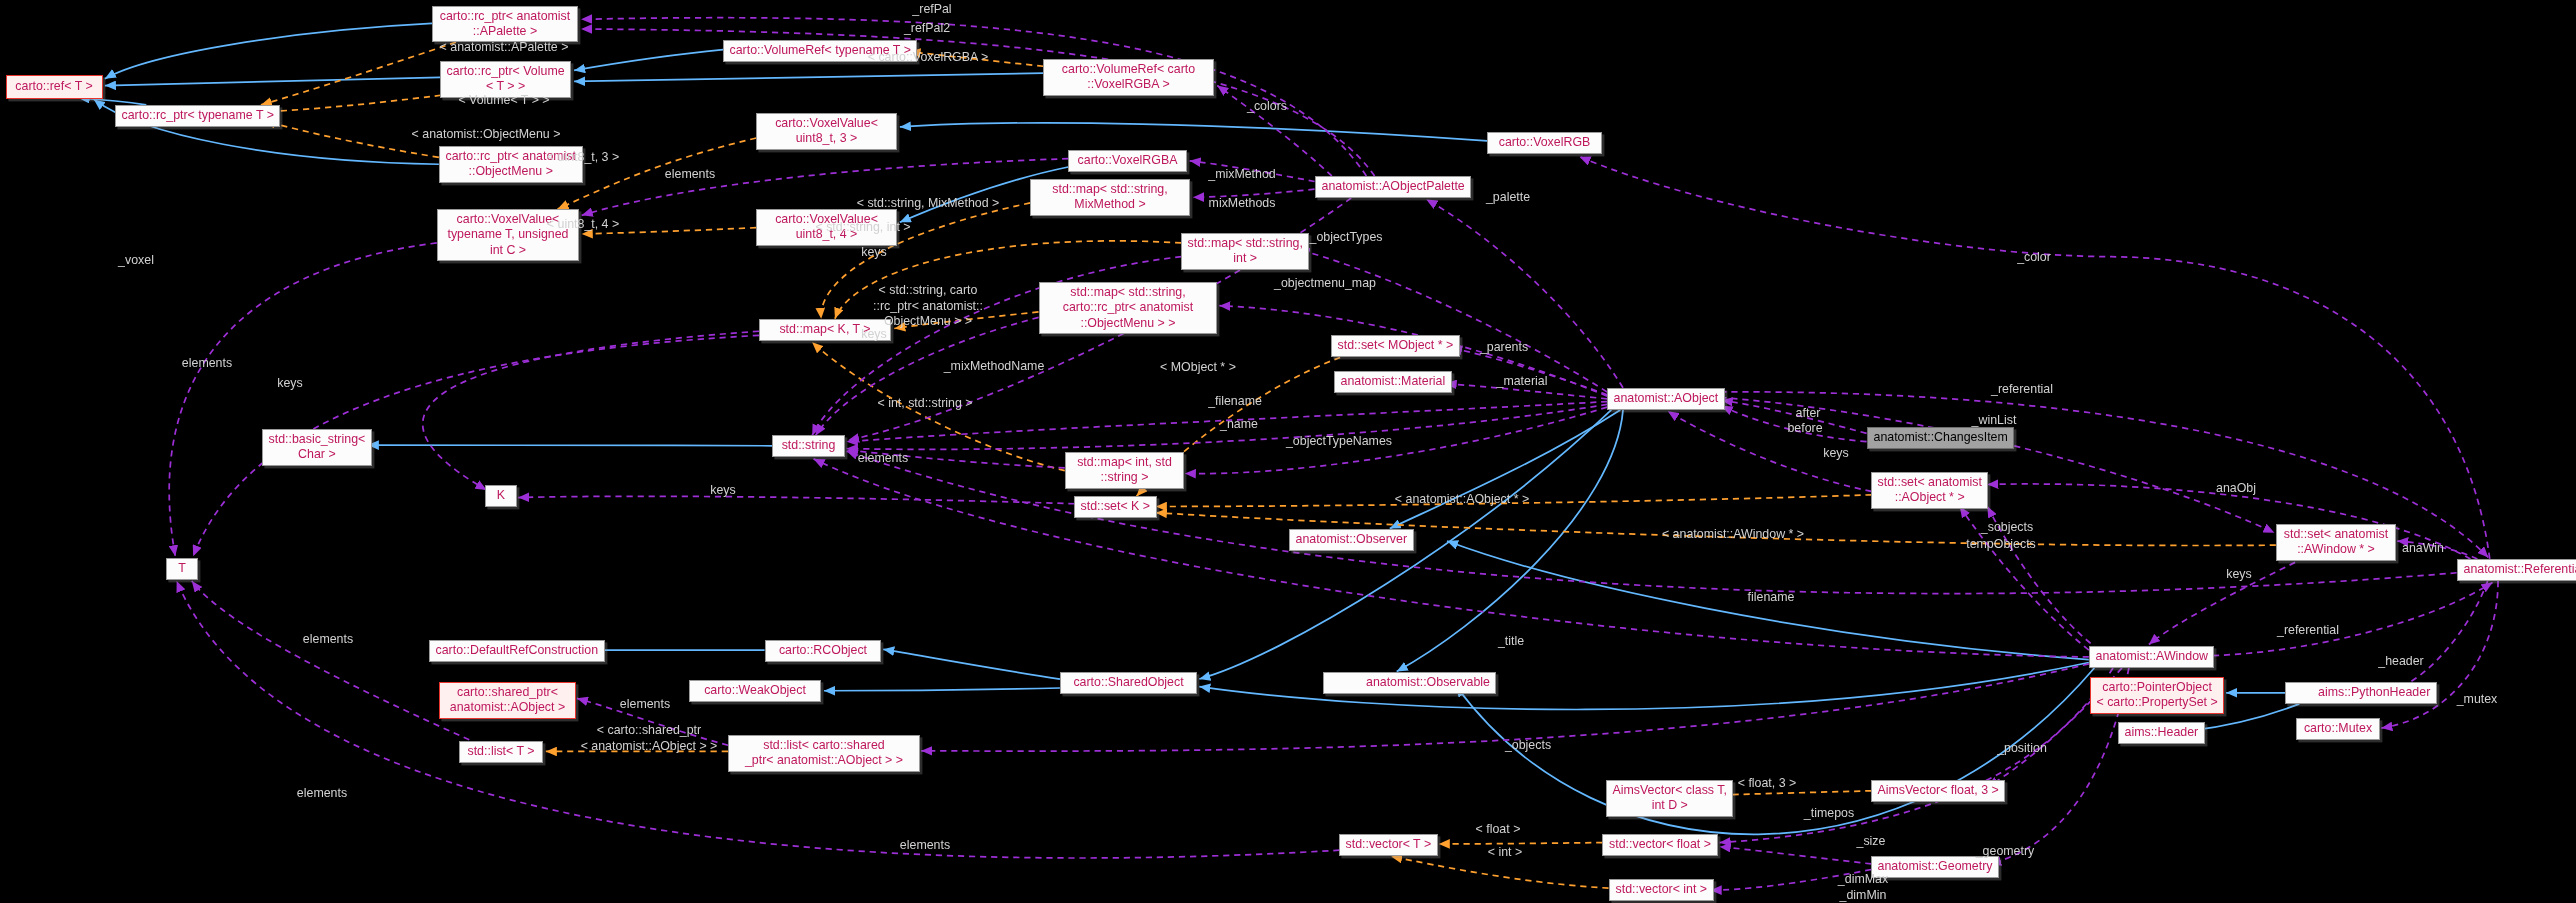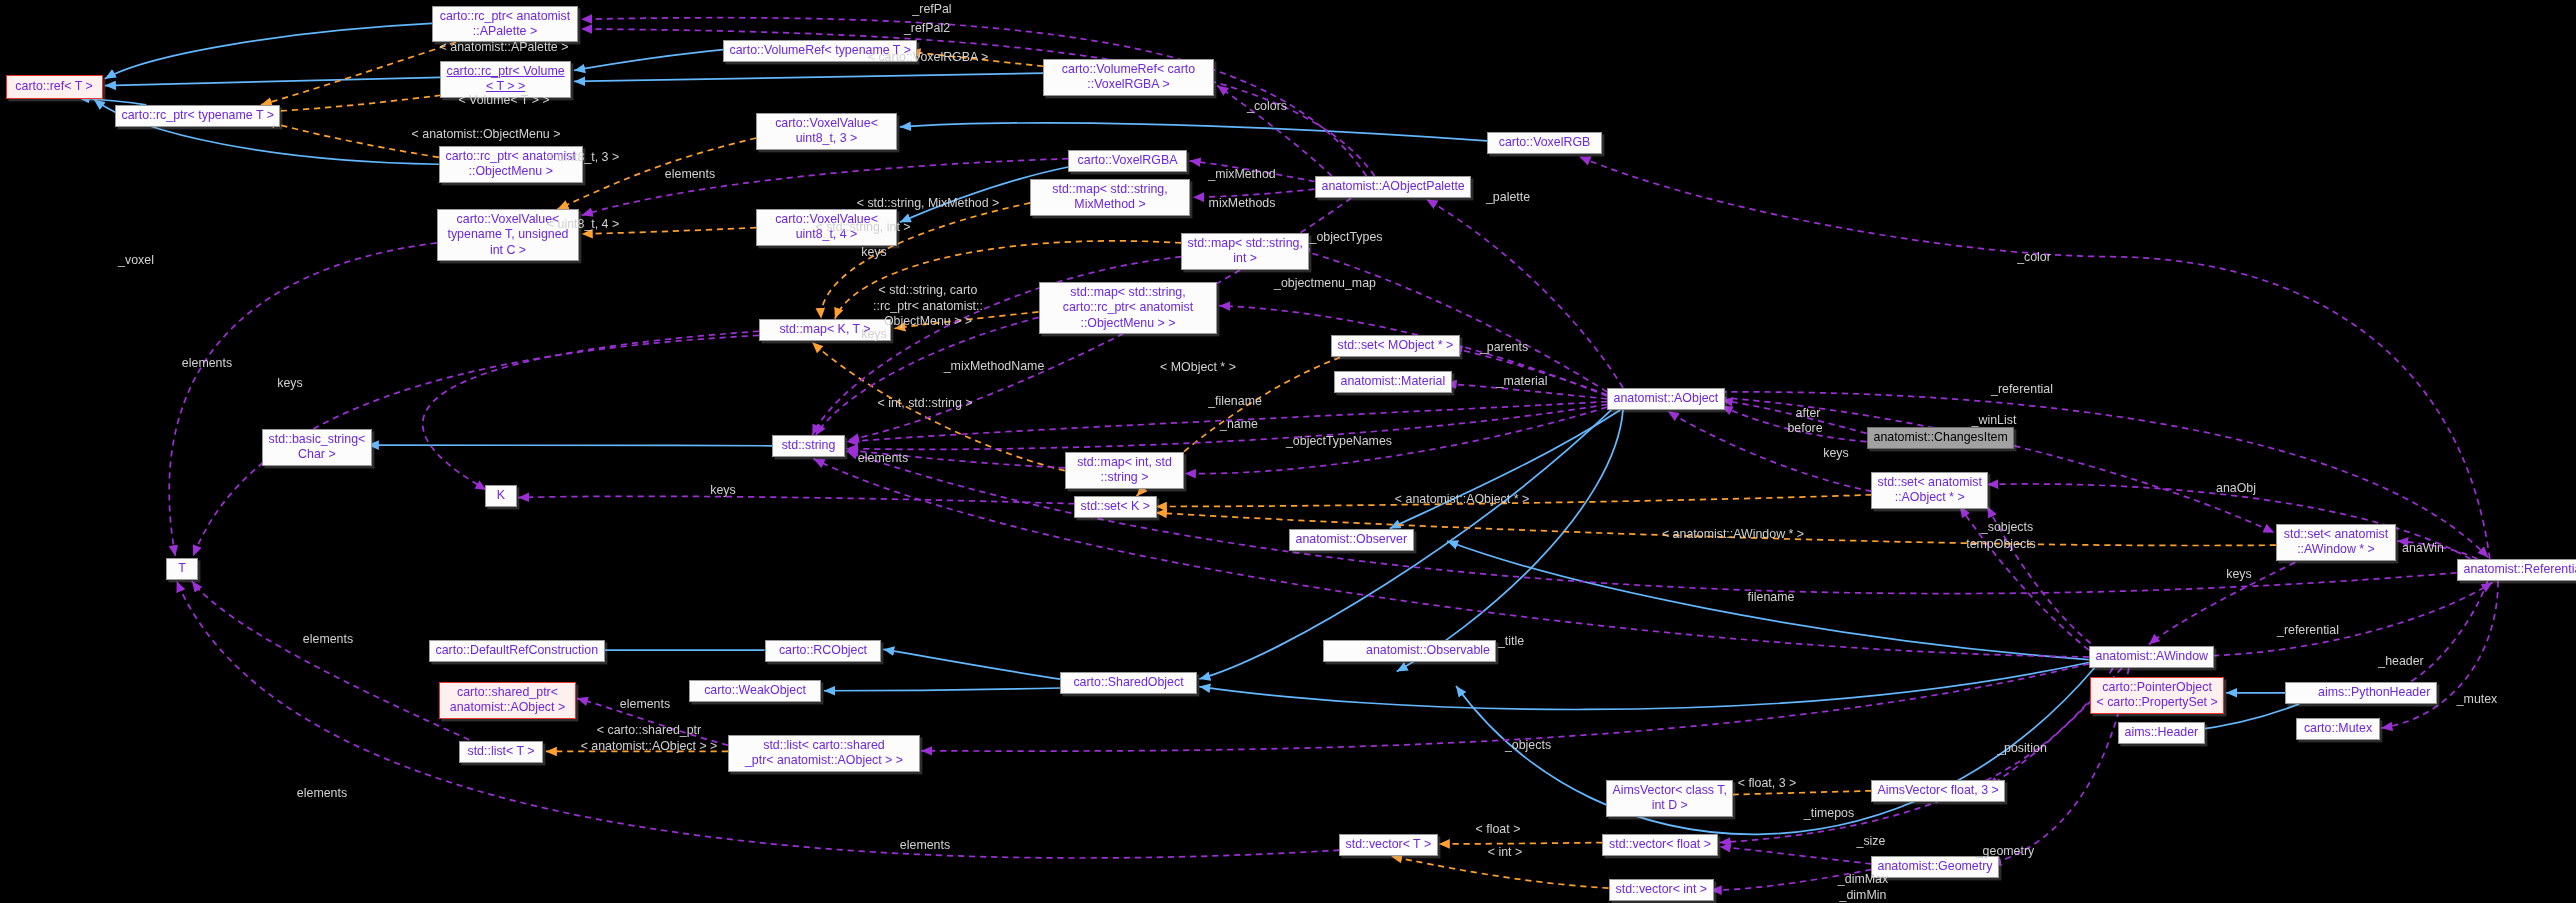--- a/index.html
+++ b/index.html
@@ -1,19 +1,19 @@
 <!DOCTYPE html>
 <html style="font-size:11px"><head>
 <meta charset="utf-8">
 <style>
   html,body{margin:0;padding:0;background:#000;}
   #canvas{position:relative;width:2576px;height:904px;background:#000;overflow:hidden;
           font-family:"Liberation Sans","DejaVu Sans",sans-serif;}
   #edges{position:absolute;left:0;top:0;width:2576px;height:904px;}
-  .node{position:absolute;background:#fcfcfc;color:#6d28d9;border:1.1px solid #9a9a9a;
+  .node{position:absolute;background:#fcfcfc;color:#be185d;border:1.1px solid #9a9a9a;
         box-shadow:2.4px 2.4px 0 rgba(150,150,150,0.30);
         font-size:12.4px;line-height:1.24;text-align:center;white-space:pre-line;
         padding:2.1px 5.5px;box-sizing:border-box;display:flex;align-items:center;justify-content:center;}
   .node.highlight{border:1.7px solid #e8342c;background:#fff0f0;}
   .node.grey{background:#a2a2a2;border-color:#6e6e6e;color:#000;}
   .edge-label{position:absolute;transform:translate(-50%,-50%);color:#d2d2d2;
         font-size:12.4px;line-height:1.25;white-space:pre;text-align:center;pointer-events:none;}
   path.edge{fill:none;stroke-width:2.5px;}
   path.inherit{stroke:#63b8ff;}
   path.template{stroke:#ffa02f;stroke-dasharray:9 7;}
@@ -116,21 +116,21 @@
       <path d="M 2712,1252 C 2625,1242 2535,1231 2492,1227" class="edge usage" marker-end="url(#arrow-usage)"></path>
       <path d="M 2712,1260 C 2600,1282 2522,1290 2479,1290" class="edge usage" marker-end="url(#arrow-usage)"></path>
       <path d="M 3085,968 C 3055,1130 2985,1225 2884,1252" class="edge usage" marker-end="url(#arrow-usage)"></path>
       <path d="M 3620,842 C 3620,950 3552,1040 3451,1055" class="edge usage" marker-end="url(#arrow-usage)"></path>
       <path d="M 3605,842 C 3580,910 3522,980 3470,1000" class="edge usage" marker-end="url(#arrow-usage)"></path>
       <path d="M 1548,230 C 1300,238 1010,262 843,312" class="edge usage" marker-end="url(#arrow-usage)"></path>
     </svg>
 <div class="node highlight" style="left: 5.5px; top: 75px; min-width: 97px; min-height: 23.5px;">carto::ref&lt; T &gt;</div>
     <div class="node" style="left: 432px; top: 5.5px; min-width: 146px; min-height: 33px;">carto::rc_ptr&lt; anatomist
 ::APalette &gt;</div>
-    <div class="node" style="left: 440px; top: 61px; min-width: 131px; min-height: 33px; text-decoration: underline;">carto::rc_ptr&lt; Volume
+    <div class="node" style="left: 440px; top: 61px; min-width: 131px; min-height: 33px;">carto::rc_ptr&lt; Volume
 &lt; T &gt; &gt;</div>
     <div class="node" style="left: 115px; top: 105px; min-width: 146px; min-height: 22px;">carto::rc_ptr&lt; typename T &gt;</div>
     <div class="node" style="left: 439px; top: 146px; min-width: 142px; min-height: 33px;">carto::rc_ptr&lt; anatomist
 ::ObjectMenu &gt;</div>
     <div class="node" style="left: 723px; top: 40px; min-width: 184px; min-height: 22px;">carto::VolumeRef&lt; typename T &gt;</div>
     <div class="node" style="left: 1043px; top: 59px; min-width: 171px; min-height: 33px;">carto::VolumeRef&lt; carto
 ::VoxelRGBA &gt;</div>
     <div class="node" style="left: 756px; top: 113px; min-width: 141px; min-height: 33px;">carto::VoxelValue&lt;
 uint8_t, 3 &gt;</div>
     <div class="node" style="left: 1068px; top: 150px; min-width: 119px; min-height: 22px;">carto::VoxelRGBA</div>
@@ -164,21 +164,21 @@
     <div class="node" style="left: 1871px; top: 472px; min-width: 115px; min-height: 33px;">std::set&lt; anatomist
 ::AObject * &gt;</div>
     <div class="node" style="left: 2276px; top: 524px; min-width: 120px; min-height: 33px;">std::set&lt; anatomist
 ::AWindow * &gt;</div>
     <div class="node" style="left: 2457px; top: 559px; min-width: 110px; min-height: 22px;">anatomist::Referential</div>
     <div class="node" style="left: 166px; top: 558px; min-width: 32px; min-height: 22px;">T</div>
     <div class="node" style="left: 429px; top: 640px; min-width: 160px; min-height: 22px;">carto::DefaultRefConstruction</div>
     <div class="node" style="left: 765px; top: 640px; min-width: 116px; min-height: 22px;">carto::RCObject</div>
     <div class="node" style="left: 689px; top: 680px; min-width: 132px; min-height: 22px;">carto::WeakObject</div>
     <div class="node" style="left: 1060px; top: 672px; min-width: 137px; min-height: 22px;">carto::SharedObject</div>
-    <div class="node" style="left: 1323px; top: 640px; min-width: 130px; min-height: 22px; padding-left: 42px;">anatomist::Observable</div>
+    <div class="node" style="left: 1323px; top: 672px; min-width: 130px; min-height: 22px; padding-left: 42px;">anatomist::Observable</div>
     <div class="node" style="left: 2089px; top: 646px; min-width: 124px; min-height: 22px;">anatomist::AWindow</div>
     <div class="node highlight" style="left: 2090px; top: 677px; min-width: 134px; min-height: 33px;">carto::PointerObject
 &lt; carto::PropertySet &gt;</div>
     <div class="node" style="left: 2285px; top: 682px; min-width: 108px; min-height: 22px; padding-left: 32px;">aims::PythonHeader</div>
     <div class="node" style="left: 2118px; top: 722px; min-width: 69px; min-height: 22px;">aims::Header</div>
     <div class="node" style="left: 2296px; top: 718px; min-width: 84px; min-height: 22px;">carto::Mutex</div>
     <div class="node highlight" style="left: 439px; top: 682px; min-width: 137px; min-height: 33px;">carto::shared_ptr&lt;
 anatomist::AObject &gt;</div>
     <div class="node" style="left: 459px; top: 741px; min-width: 84px; min-height: 22px;">std::list&lt; T &gt;</div>
     <div class="node" style="left: 728px; top: 735px; min-width: 192px; min-height: 33px;">std::list&lt; carto::shared

